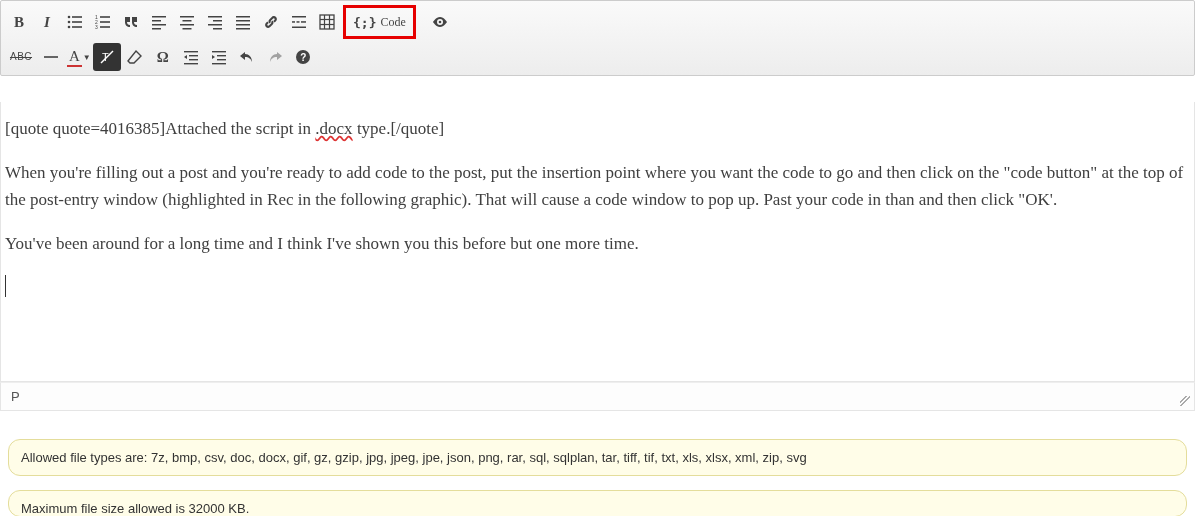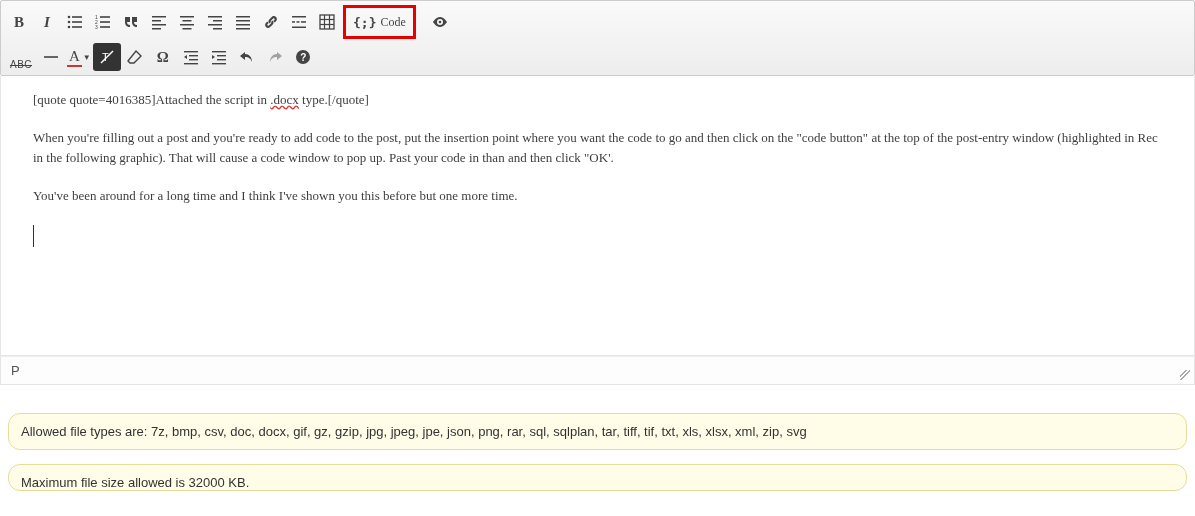--- a/index.html
+++ b/index.html
@@ -51,25 +51,26 @@
   .highlight-box {
     border: 3px solid #e60000;
     margin-left: 2px;
     margin-right: 2px;
   }
   .editor-area {
     border-left: 1px solid #e5e5e5;
     border-right: 1px solid #e5e5e5;
     border-bottom: 1px solid #e5e5e5;
     min-height: 280px;
-    padding: 14px 32px 10px;
+    padding: 14px 4px 10px;
     position: relative;
-    font-size: 13px;
+    font-size: 17px;
     line-height: 1.55;
     color: #3f3f3f;
+    margin-top: 26px;
   }
   .editor-area p { margin-bottom: 18px; }
   .spellerr {
     text-decoration: underline wavy #d33;
     text-decoration-skip-ink: none;
   }
   .cursor-line {
     border-left: 1.5px solid #333;
     height: 22px;
     width: 1px;
@@ -221,21 +222,21 @@
     <span class="sep-spacer"></span>
     <span class="tb-btn">
       <svg viewBox="0 0 16 16">
           <path d="M8 3C4 3 1 8 1 8s3 5 7 5 7-5 7-5-3-5-7-5zm0 8a3 3 0 1 1 0-6 3 3 0 0 1 0 6z"></path>
           <circle cx="8" cy="8" r="1.3"></circle>
         </svg>
     </span>
   </div>
 
   <div class="toolbar-row">
-    <span class="tb-btn" style="width:32px;align-items:flex-end;">
+    <span class="tb-btn" style="width:32px;">
       <span class="glyph" style="font-size:10px;text-decoration:line-through;letter-spacing:0.5px;">ABC</span>
     </span>
     <span class="tb-btn">
       <svg viewBox="0 0 16 16">
           <rect x="1" y="7.2" width="14" height="1.6"></rect>
         </svg>
     </span>
     <span class="font-sel">
       <span class="a">A</span>
       <span class="dd">▼</span>

